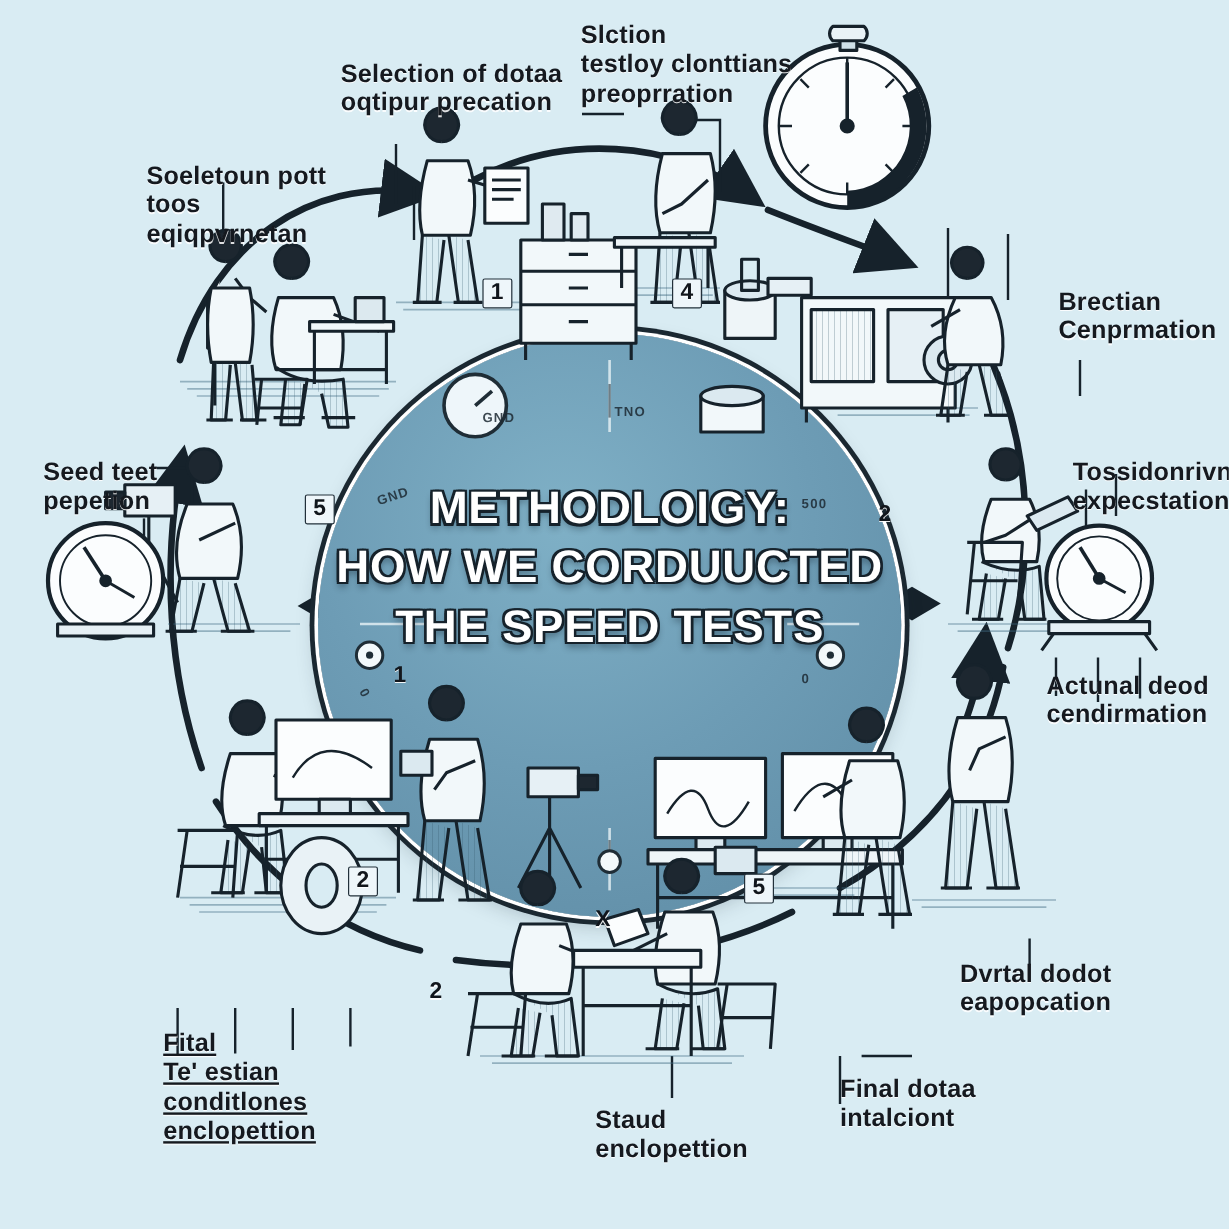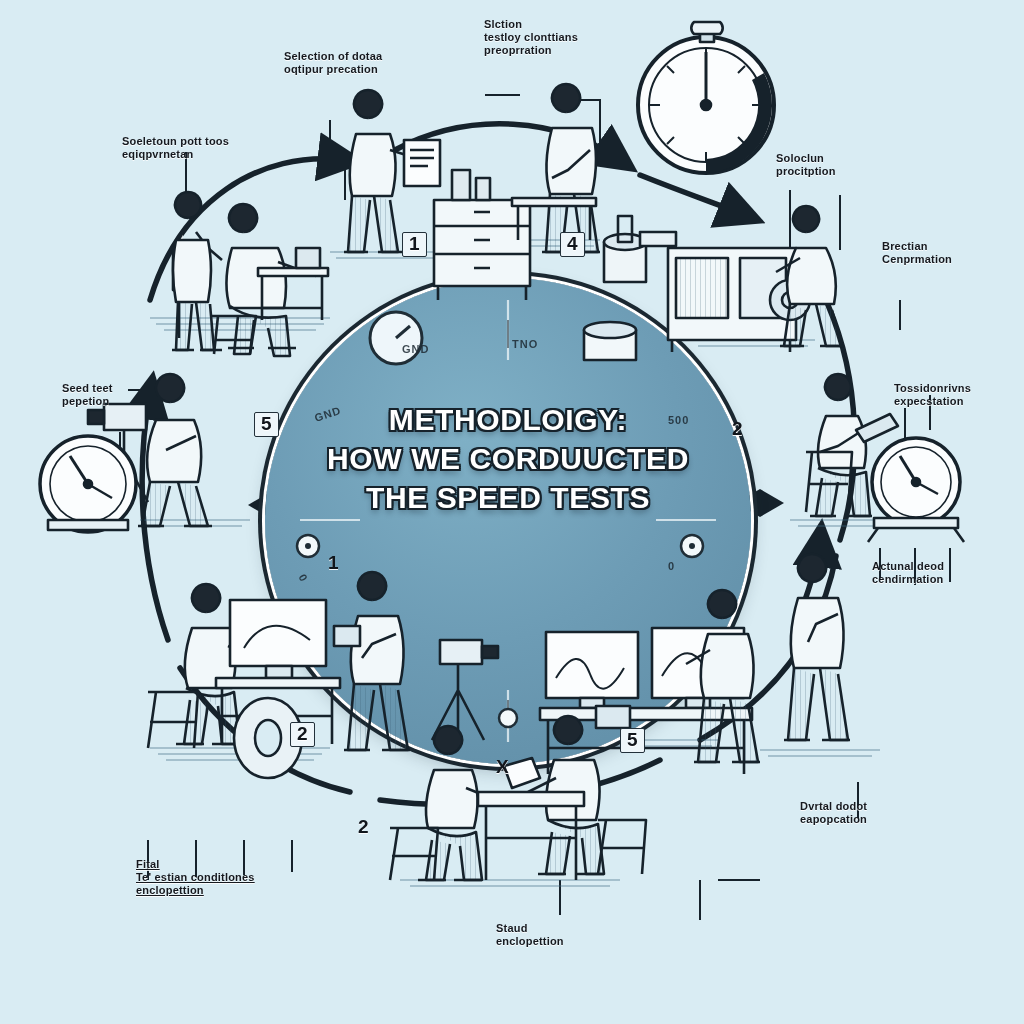--- a/index.html
+++ b/index.html
@@ -9,21 +9,21 @@
     font-family:"Liberation Sans","DejaVu Sans",sans-serif;
     position:relative;
   }
   #stage{position:absolute;inset:0;}
   svg.layer{position:absolute;left:0;top:0;width:1024px;height:1024px;}
 
   .label{
     position:absolute;
     color:#15191f;
     font-weight:700;
-    font-size:11px;
+    font-size:21px;
     line-height:1.16;
     letter-spacing:.2px;
     text-shadow:0 1px 0 rgba(255,255,255,.85);
     white-space:pre-line;
   }
   .label.l-left{text-align:left;}
   .label.l-right{text-align:left;}
 
   .numbox{
     position:absolute;
@@ -55,21 +55,21 @@
     border-radius:50%;
     background:radial-gradient(circle at 42% 32%, #7fb0c6 0%, #6d9cb5 48%, #5d8aa3 100%);
     box-shadow:0 0 0 3px #ffffff, 0 0 0 7px #1b2831, 0 6px 18px rgba(20,40,55,.28);
   }
   #center-title{
     position:absolute;
     left:265px;top:400px;width:486px;
     text-align:center;
     color:#ffffff;
     font-weight:800;
-    font-size:30px;
+    font-size:38px;
     line-height:1.30;
     letter-spacing:.6px;
     text-shadow:
       -2px 0 0 #16222b, 2px 0 0 #16222b, 0 -2px 0 #16222b, 0 2px 0 #16222b,
       -2px -2px 0 #16222b, 2px -2px 0 #16222b, -2px 2px 0 #16222b, 2px 2px 0 #16222b,
       0 4px 6px rgba(10,25,35,.45);
     white-space:pre-line;
   }
 </style>
 </head>
@@ -418,36 +418,36 @@
     </g>
   </svg>
 
   <div class="label l-left" style="left:122px;top:114px;width:200px;margin-top:21px;">Soeletoun pott toos
 eqiqpvrnetan</div>
   <div class="label l-left" style="left:284px;top:50px;width:210px;">Selection of dotaa
 oqtipur precation</div>
   <div class="label l-left" style="left:484px;top:18px;width:190px;">Slction
 testloy clonttians
 preoprration</div>
-  <div class="label l-right" style="left:776px;top:152px;width:180px;">Soloclun
-procitption</div>
   <div class="label l-right" style="left:882px;top:240px;width:180px;">Brectian
 Cenprmation</div>
   <div class="label l-right" style="left:894px;top:382px;width:170px;">Tossidonrivns
 expecstation</div>
   <div class="label l-right" style="left:872px;top:560px;width:180px;">Actunal deod
 cendirmation</div>
   <div class="label l-right" style="left:800px;top:800px;width:180px;">Dvrtal dodot
 eapopcation</div>
+  <div class="label l-left" style="left:700px;top:896px;width:180px;">Final dotaa
+intalciont</div>
   <div class="label l-left" style="left:496px;top:922px;width:180px;">Staud
 enclopettion</div>
   <div class="label l-left" style="left:136px;top:858px;width:210px;text-decoration:underline;">Fital
 Te' estian conditlones
 enclopettion</div>
-  <div class="label l-left" style="left:36px;top:382px;width:170px;margin-left:26px;">Seed teet
+  <div class="label l-left" style="left:36px;top:382px;width:170px;">Seed teet
 pepetion</div>
 
   <div class="numbox boxed" style="left:402px;top:232px;">1</div>
   <div class="numbox boxed" style="left:560px;top:232px;">4</div>
   <div class="numbox" style="left:732px;top:418px;">2</div>
   <div class="numbox boxed" style="left:254px;top:412px;">5</div>
   <div class="numbox" style="left:328px;top:552px;">1</div>
   <div class="numbox boxed" style="left:290px;top:722px;">2</div>
   <div class="numbox" style="left:358px;top:816px;">2</div>
   <div class="numbox boxed" style="left:620px;top:728px;">5</div>

